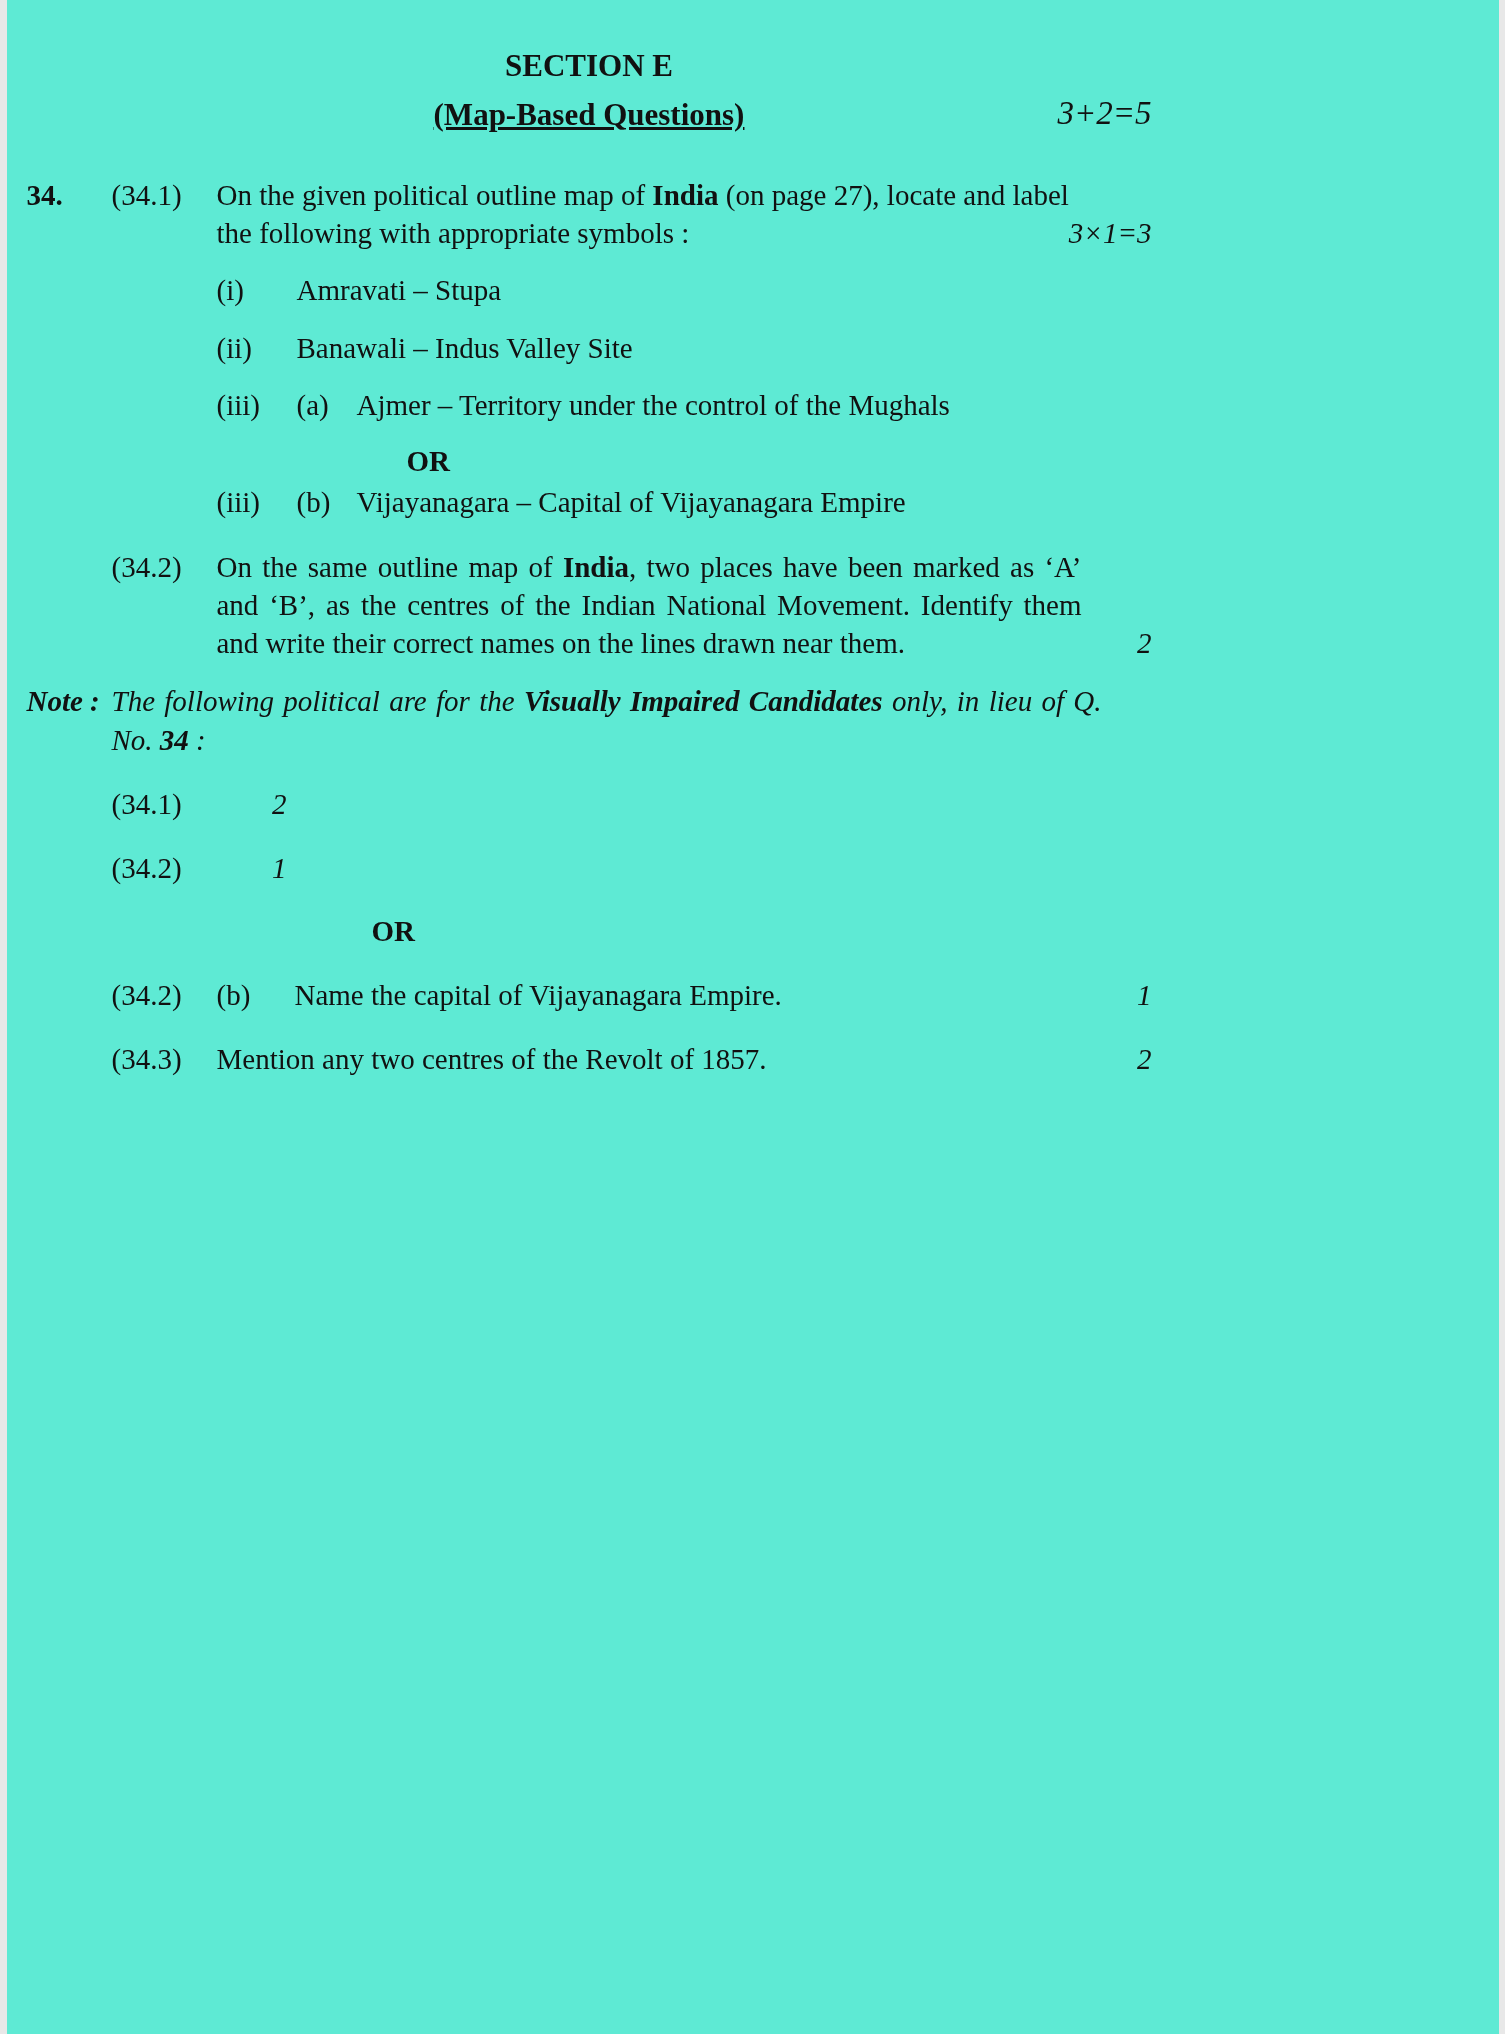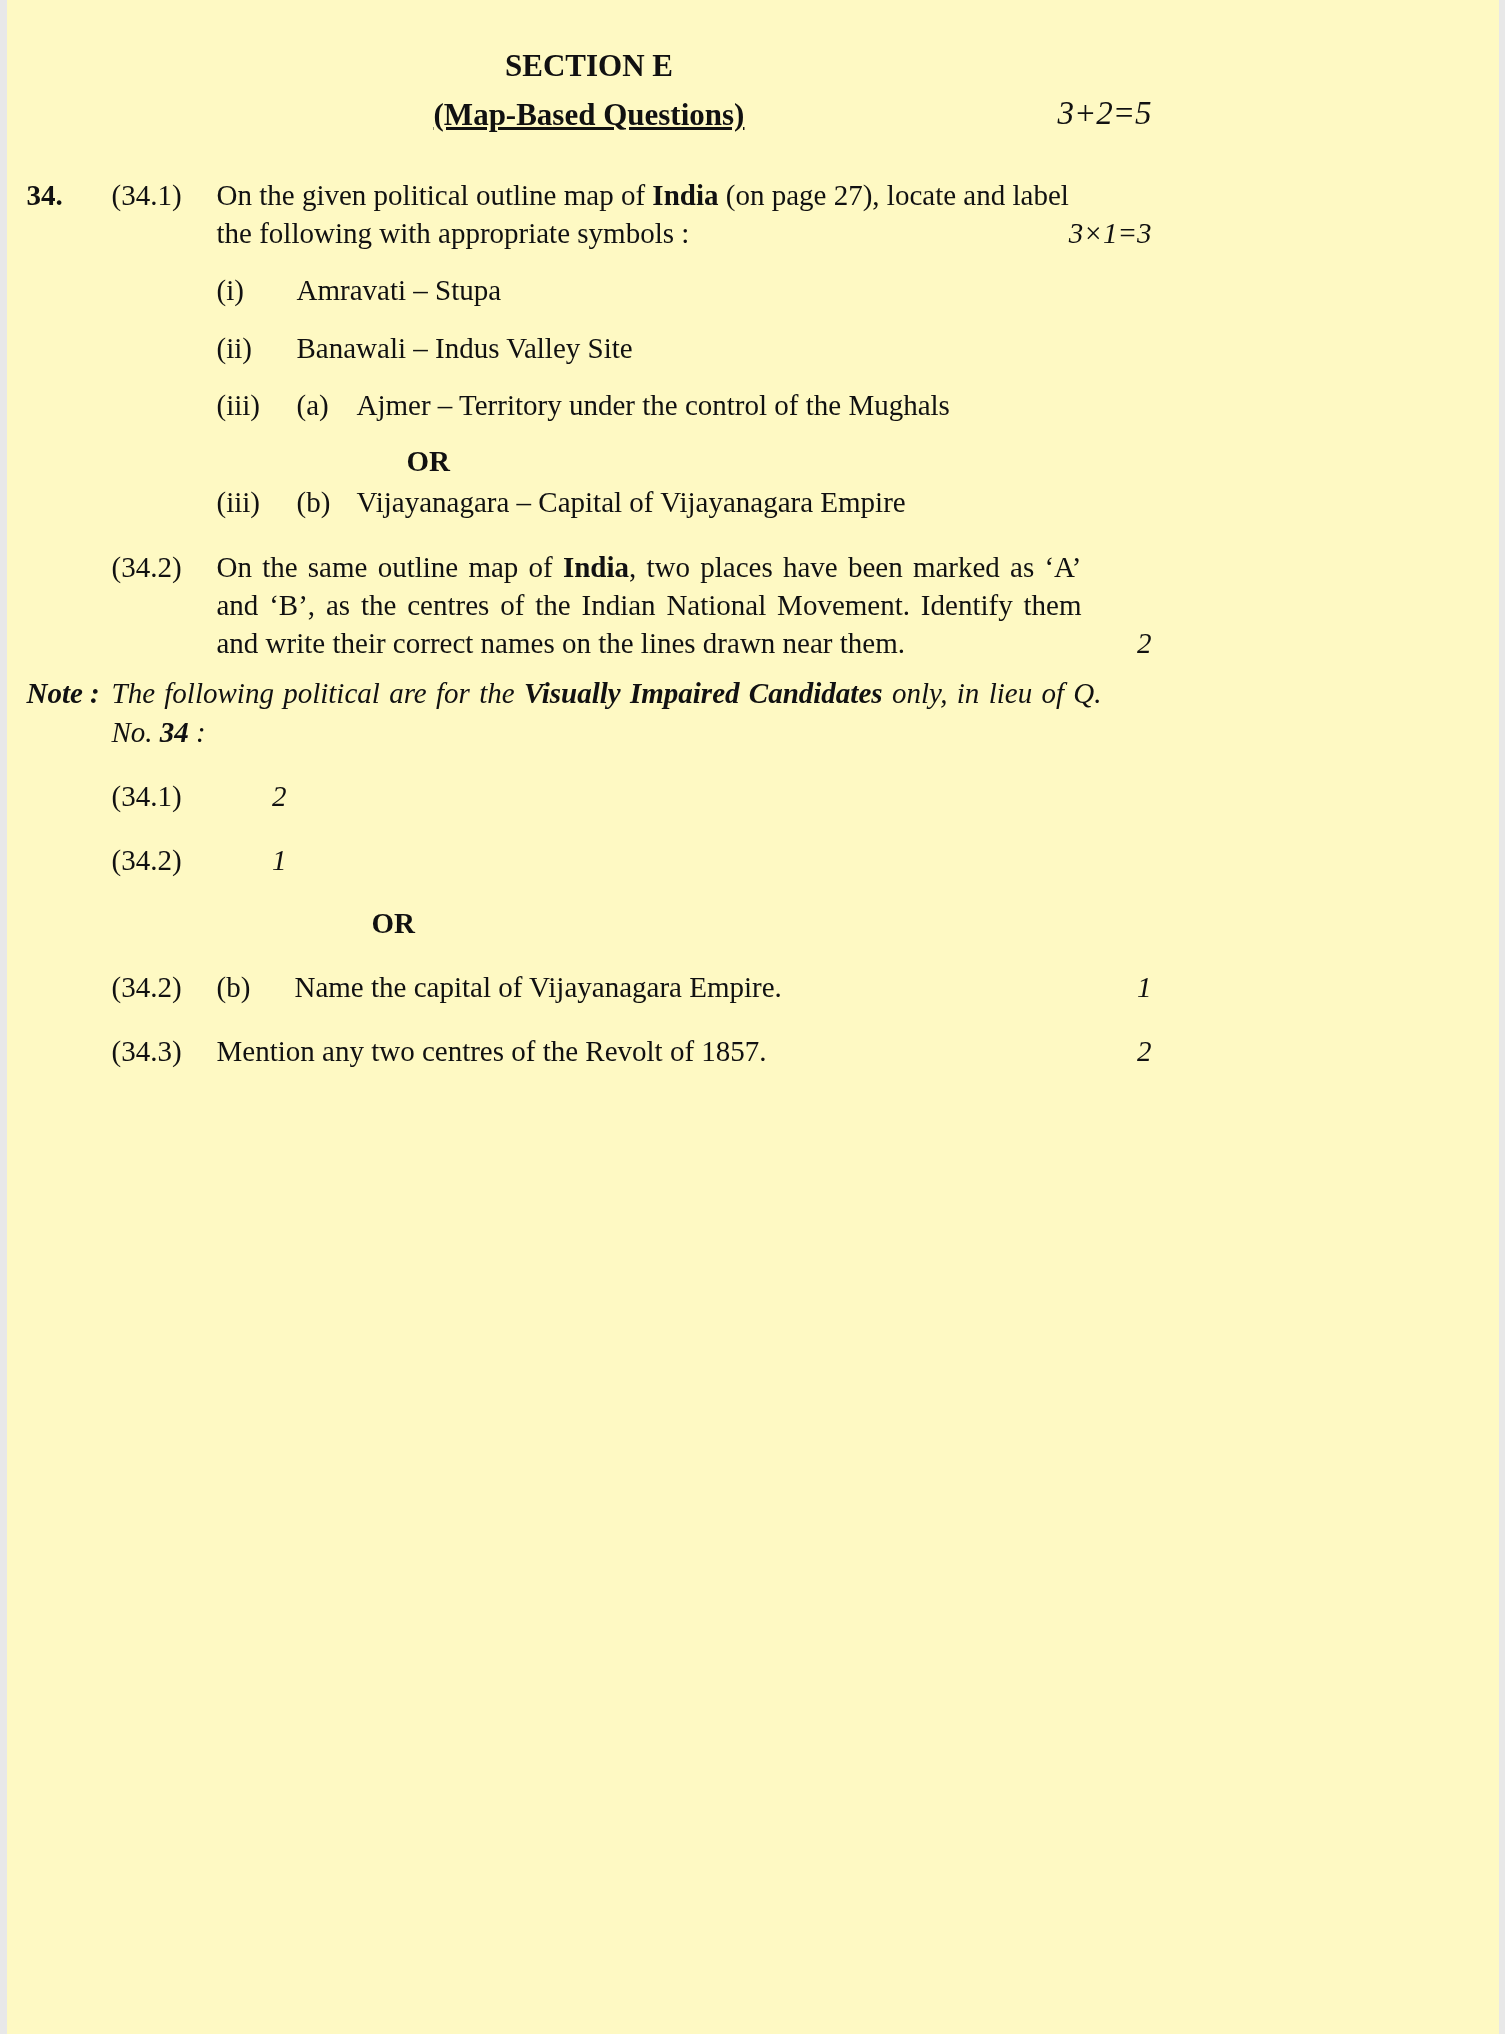--- a/index.html
+++ b/index.html
@@ -1,21 +1,21 @@
 <!DOCTYPE html>
 <html><head>
 <meta charset="utf-8">
 <style>
   * { margin: 0; padding: 0; box-sizing: border-box; }
   html, body { background: #e8e8e8; }
   .page {
     width: 1492px;
     height: 2034px;
     margin: 0 auto;
-    background: #fef9c3;
+    background: #5eead4;
     color: #111111;
     font-family: "Liberation Serif", "DejaVu Serif", serif;
     font-size: 29px;
     line-height: 1.32;
     position: relative;
     padding: 46px 0 0 20px;
   }
   .content { width: 1125px; }
 
   .center-title {
@@ -45,21 +45,21 @@
   .item-sub { flex: 0 0 60px; }
   .item-text { flex: 1; }
 
   .or-line { font-weight: bold; margin-left: 380px; margin-top: 18px; }
   .or-line-vi { font-weight: bold; margin-left: 345px; margin-top: 24px; }
 
   .mt-q1 { margin-top: 40px; }
   .mt-alt { margin-top: 3px; }
   .mt-p2 { margin-top: 26px; }
 
-  .note-row { display: flex; margin-top: 12px; }
+  .note-row { display: flex; margin-top: 20px; }
   .note-label { flex: 0 0 85px; font-weight: bold; font-style: italic; }
   .note-text { flex: 1; font-style: italic; text-align: justify; padding-right: 50px; }
   .note-bold { font-weight: bold; }
 
   .mt-vi { margin-top: 26px; }
   .vi-sub { display: inline-block; width: 78px; }
 </style>
 </head>
 <body>
 

